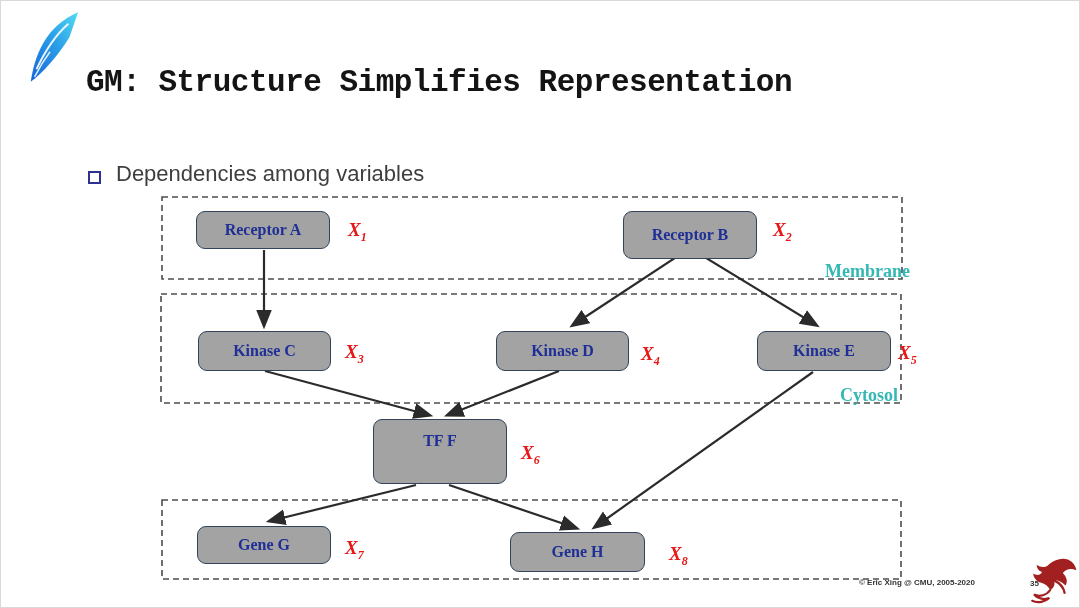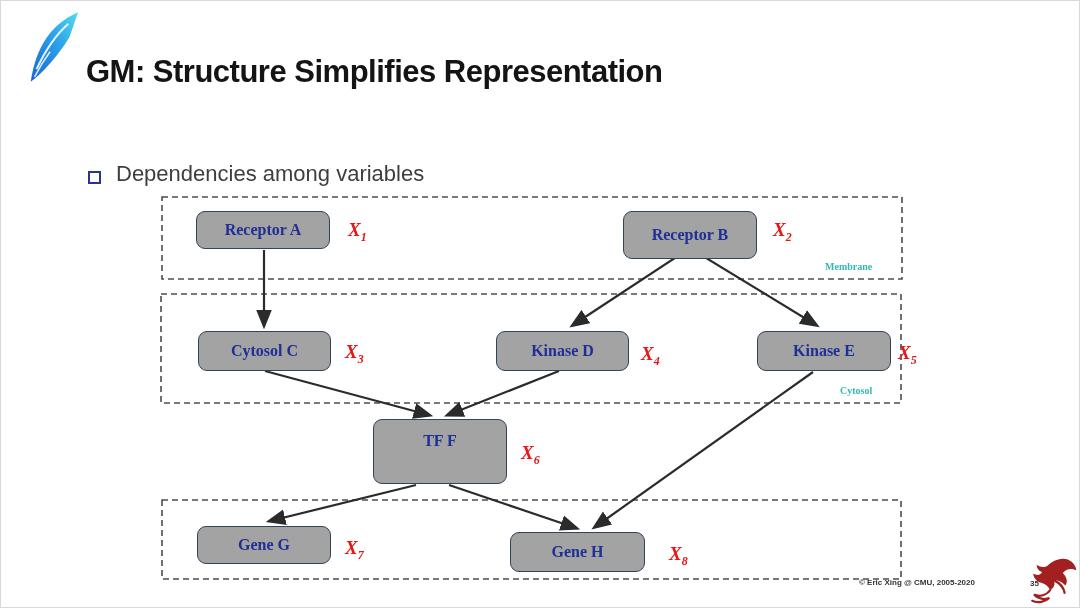--- a/index.html
+++ b/index.html
@@ -2,23 +2,24 @@
 <html><head>
 <meta charset="utf-8">
 <style>
   html,body { margin:0; padding:0; background:#e8e8e8; }
   .slide {
     position:relative; width:1080px; height:608px; background:#ffffff;
     overflow:hidden; font-family:"Liberation Sans", sans-serif;
     border:1px solid #d9d9d9; box-sizing:border-box;
   }
   .page-title {
-    position:absolute; left:85px; top:53px;
+    position:absolute; left:85px; top:64px;
     font-size:31px; font-weight:bold; color:#141414; letter-spacing:-0.5px;
     white-space:nowrap;
+    font-family:Liberation Mono, monospace;
   }
   .bullet-row { position:absolute; left:87px; top:160px; }
   .bullet-square {
     position:absolute; left:0; top:10px; width:9px; height:9px;
     border:2px solid #2e3192; background:#fff;
   }
   .bullet-text {
     position:absolute; left:28px; top:0; font-size:22px; color:#3e3e3e;
     white-space:nowrap;
   }
@@ -31,21 +32,21 @@
   }
   .node.tall { align-items:flex-start; padding-top:12px; }
   .varlabel {
     position:absolute; font-family:"Liberation Serif", serif;
     font-weight:bold; font-style:italic; font-size:19px; color:#e81616;
     white-space:nowrap;
   }
   .varlabel sub { font-size:12px; font-style:italic; }
   .comp-label {
     position:absolute; font-family:"Liberation Serif", serif;
-    font-weight:bold; font-size:10px; color:#35b8b4; white-space:nowrap;
+    font-weight:bold; font-size:18px; color:#35b8b4; white-space:nowrap;
   }
   .diagram-svg { position:absolute; left:0; top:0; width:1080px; height:608px; }
   .footer-copyright {
     position:absolute; left:858px; top:577px; font-size:8px; font-weight:bold;
     color:#333; white-space:nowrap;
   }
   .footer-page {
     position:absolute; left:995px; top:578px; font-size:8px; font-weight:bold;
     color:#333;
     padding-left:34px;
@@ -102,21 +103,21 @@
   <div class="comp-label" style="left:824px; top:260px;">Membrane</div>
   <div class="comp-label" style="left:839px; top:384px;">Cytosol</div>
 
   <div class="node" style="left:195px; top:210px; width:134px; height:38px;">
     <span>Receptor A</span>
   </div>
   <div class="node" style="left:622px; top:210px; width:134px; height:48px;">
     <span>Receptor B</span>
   </div>
   <div class="node" style="left:197px; top:330px; width:133px; height:40px;">
-    <span>Cytosol C</span>
+    <span>Kinase C</span>
   </div>
   <div class="node" style="left:495px; top:330px; width:133px; height:40px;">
     <span>Kinase D</span>
   </div>
   <div class="node" style="left:756px; top:330px; width:134px; height:40px;">
     <span>Kinase E</span>
   </div>
   <div class="node tall" style="left:372px; top:418px; width:134px; height:65px;">
     <span>TF F</span>
   </div>

